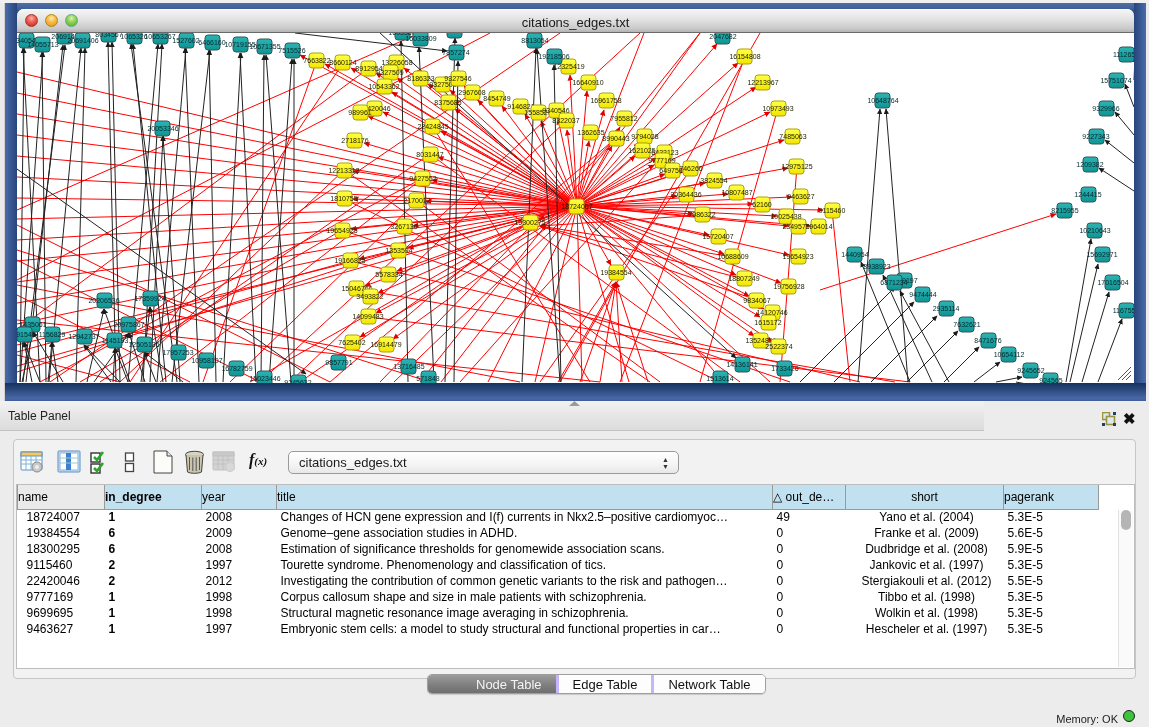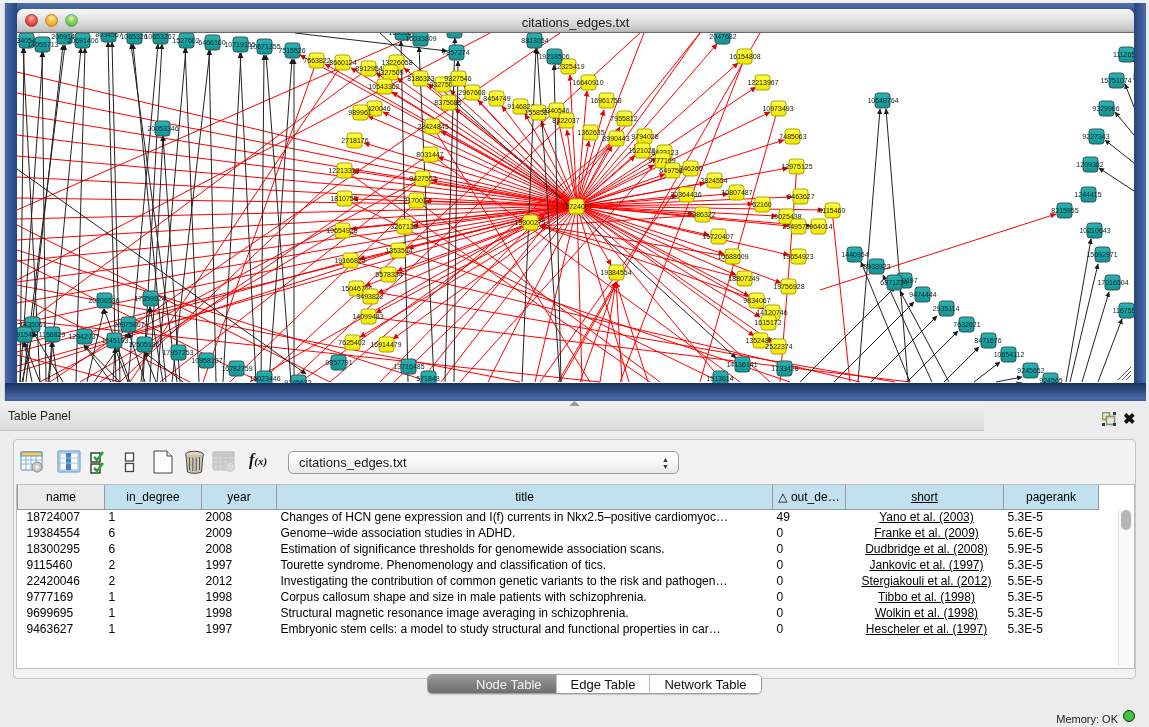--- a/index.html
+++ b/index.html
@@ -53,36 +53,36 @@
 #combo { position:absolute; left:274px; top:11px; width:391px; height:23px;
   background:linear-gradient(180deg,#ffffff 0%,#f4f4f4 60%,#e8e8e8 100%);
   border:1px solid #9a9a9a; border-radius:5px; font-size:13px; color:#1a1a1a;
   line-height:21px; padding-left:10px; }
 #combo .arrows { position:absolute; right:9px; top:4px; font-size:7px; color:#333; line-height:7px; }
 
 #tbl { position:absolute; left:2px; top:44px; width:1119px; height:185px; background:#ffffff;
   border:1px solid #bdbdbd; overflow:hidden; }
 table { border-collapse:collapse; table-layout:fixed; width:1081px; font-size:12px; color:#000; }
 th { height:24px; background:#c2e1f0; border:1px solid #9a9a9a; border-top:none;
-  font-weight:normal; font-size:12px; text-align:center; padding:0; }
+  font-weight:normal; font-size:12px; text-align:left; padding:0; }
 th.first { background:#eaeaea; }
 td { height:16px; padding:0 0 0 4px; white-space:nowrap; overflow:hidden; }
 td.c1 { padding-left:9px; }
-.c1 { width:87px; } .c2 { width:97px; } .c3 { width:75px; } .c4 { width:496px; }
-.c5 { width:73px; } .c6 { width:158px; text-align:center;text-decoration:underline; } .c7 { width:95px; }
+.c1 { width:87px; } .c2 { width:97px;font-weight:bold; } .c3 { width:75px; } .c4 { width:496px; }
+.c5 { width:73px; } .c6 { width:158px; text-align:center; } .c7 { width:95px; }
 #vscroll { position:absolute; right:1px; top:25px; bottom:1px; width:15px;
   background:#fafafa; border-left:1px solid #e2e2e2; }
 #vthumb { position:absolute; left:2px; top:0px; width:10px; height:20px; background:#b5b5b5; border-radius:5px; }
 
 #tabs { position:absolute; left:427px; top:273px; height:20px; display:flex;
   border:1px solid #9e9e9e; border-radius:5px; overflow:hidden; background:#fff;
   box-shadow:0 1px 1px rgba(0,0,0,0.15); }
 .tab { height:20px; line-height:19px; font-size:13px; padding:0 14px; color:#111; background:#fdfdfd; }
 .tab.sel { background:linear-gradient(180deg,#9d9d9d 0%,#7f7f7f 50%,#6b6b6b 100%); color:#f4f4f4;padding-left:48px; }
-.tab + .tab { border-left:1px solid #c4b5fd; }
+.tab + .tab { border-left:3px solid #c4b5fd; }
 #mem { position:absolute; right:31px; top:312px; font-size:11px; color:#222; }
 #memdot { position:absolute; right:14px; top:309px; width:12px; height:12px; border-radius:50%;
   background:#3dc43d; border:1.5px solid #222; }
 </style></head>
 <body>
 <div id="stage">
   <div id="bluewin"></div>
   <div id="tf"></div>
     <div id="lf"></div>
     <div id="rf"></div>
@@ -696,28 +696,28 @@
                 <th class="c5">△ out_de…</th>
                 <th class="c6">short</th>
                 <th class="c7">pagerank</th>
           </tr>
           <tr>
                 <td class="c1">18724007</td>
                 <td class="c2">1</td>
                 <td class="c3">2008</td>
                 <td class="c4">Changes of HCN gene expression and I(f) currents in Nkx2.5–positive cardiomyoc…</td>
                 <td class="c5">49</td>
-                <td class="c6">Yano et al. (2003)</td>
+                <td class="c6">Yano et al. (2004)</td>
                 <td class="c7">5.3E-5</td>
               </tr>
               <tr>
                 <td class="c1">19384554</td>
                 <td class="c2">6</td>
                 <td class="c3">2009</td>
-                <td class="c4">Genome–wide association studies in ADHD.</td>
+                <td class="c4">Genome–gene association studies in ADHD.</td>
                 <td class="c5">0</td>
                 <td class="c6">Franke et al. (2009)</td>
                 <td class="c7">5.6E-5</td>
               </tr>
               <tr>
                 <td class="c1">18300295</td>
                 <td class="c2">6</td>
                 <td class="c3">2008</td>
                 <td class="c4">Estimation of significance thresholds for genomewide association scans.</td>
                 <td class="c5">0</td>

